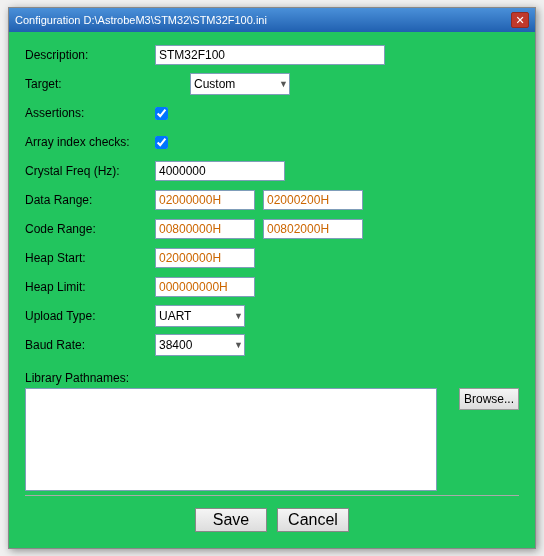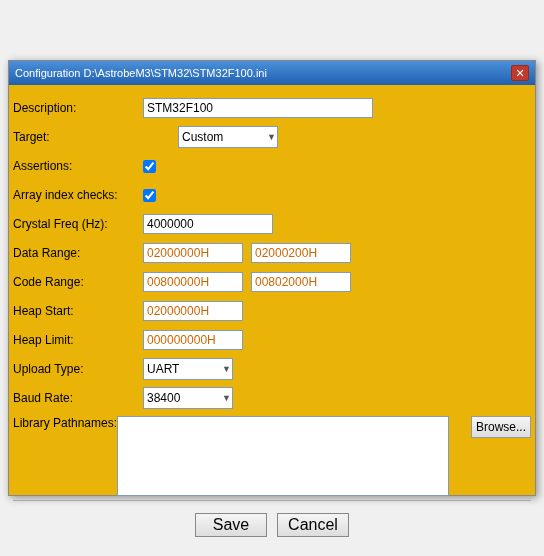--- a/index.html
+++ b/index.html
@@ -9,22 +9,22 @@
       background: #f0f0f0;
       display: flex;
       justify-content: center;
       align-items: center;
       width: 544px;
       height: 556px;
       overflow: hidden;
     }
     .window {
       width: 528px;
-      height: 436px;
-      background: #eab308;
+      height: 542px;
+      background: #22c55e;
       border: 1px solid #888;
       box-shadow: 2px 2px 8px rgba(0,0,0,0.4);
       display: flex;
       flex-direction: column;
     }
     .title-bar {
       background: linear-gradient(to bottom, #4a90d9, #2060b0);
       color: white;
       padding: 4px 6px;
       display: flex;
@@ -47,21 +47,21 @@
       color: white;
       font-size: 11px;
       display: flex;
       align-items: center;
       justify-content: center;
       cursor: pointer;
       border-radius: 2px;
       flex-shrink: 0;
     }
     .content {
-      padding: 12px 4px;
+      padding: 12px 16px;
       flex: 1;
       display: flex;
       flex-direction: column;
       gap: 0;
     }
     .form-row {
       display: flex;
       align-items: center;
       margin-bottom: 7px;
       min-height: 22px;
@@ -123,23 +123,23 @@
       width: 13px;
       height: 13px;
       cursor: pointer;
     }
     .two-inputs {
       display: flex;
       gap: 8px;
     }
     .library-section {
       display: flex;
-      flex-direction: row;
+      flex-direction: column;
       flex: 1;
-      margin-top: 0;
+      margin-top: 8px;
       justify-content: space-between;
     }
     .library-label {
       font-size: 12px;
       margin-bottom: 3px;
       color: #000;
     }
     .library-row {
       display: flex;
       gap: 22px;

